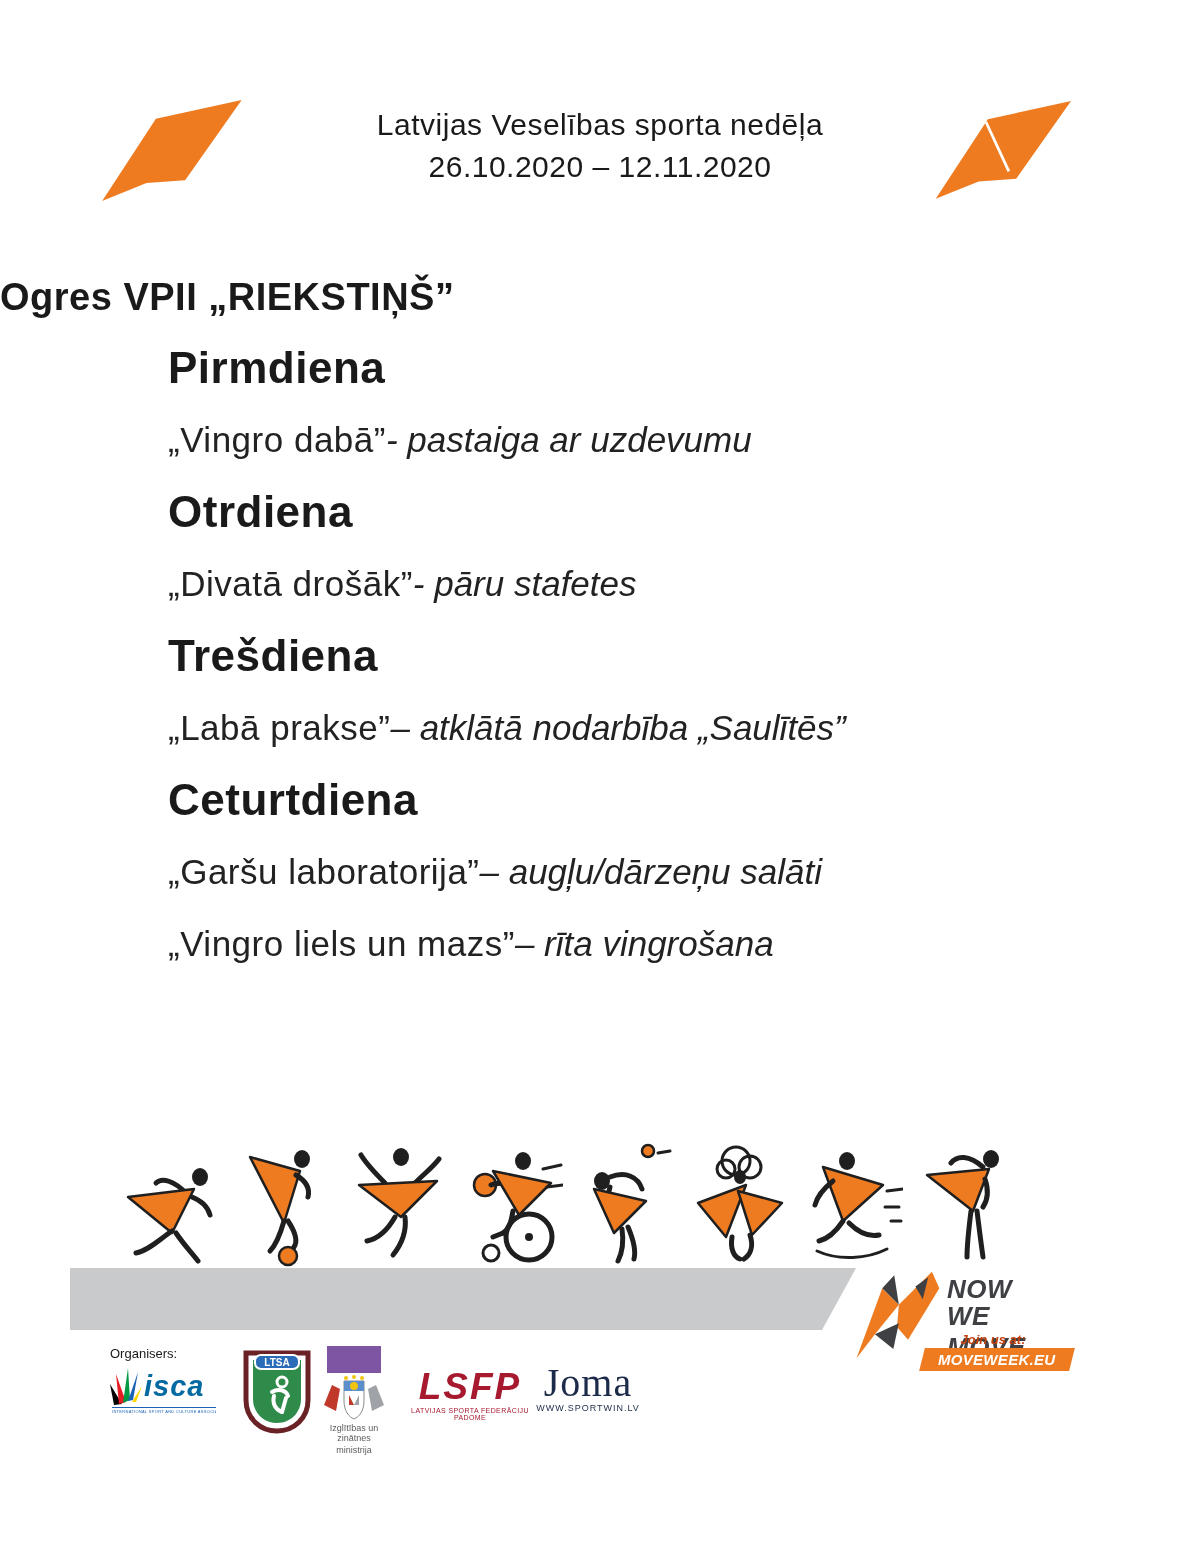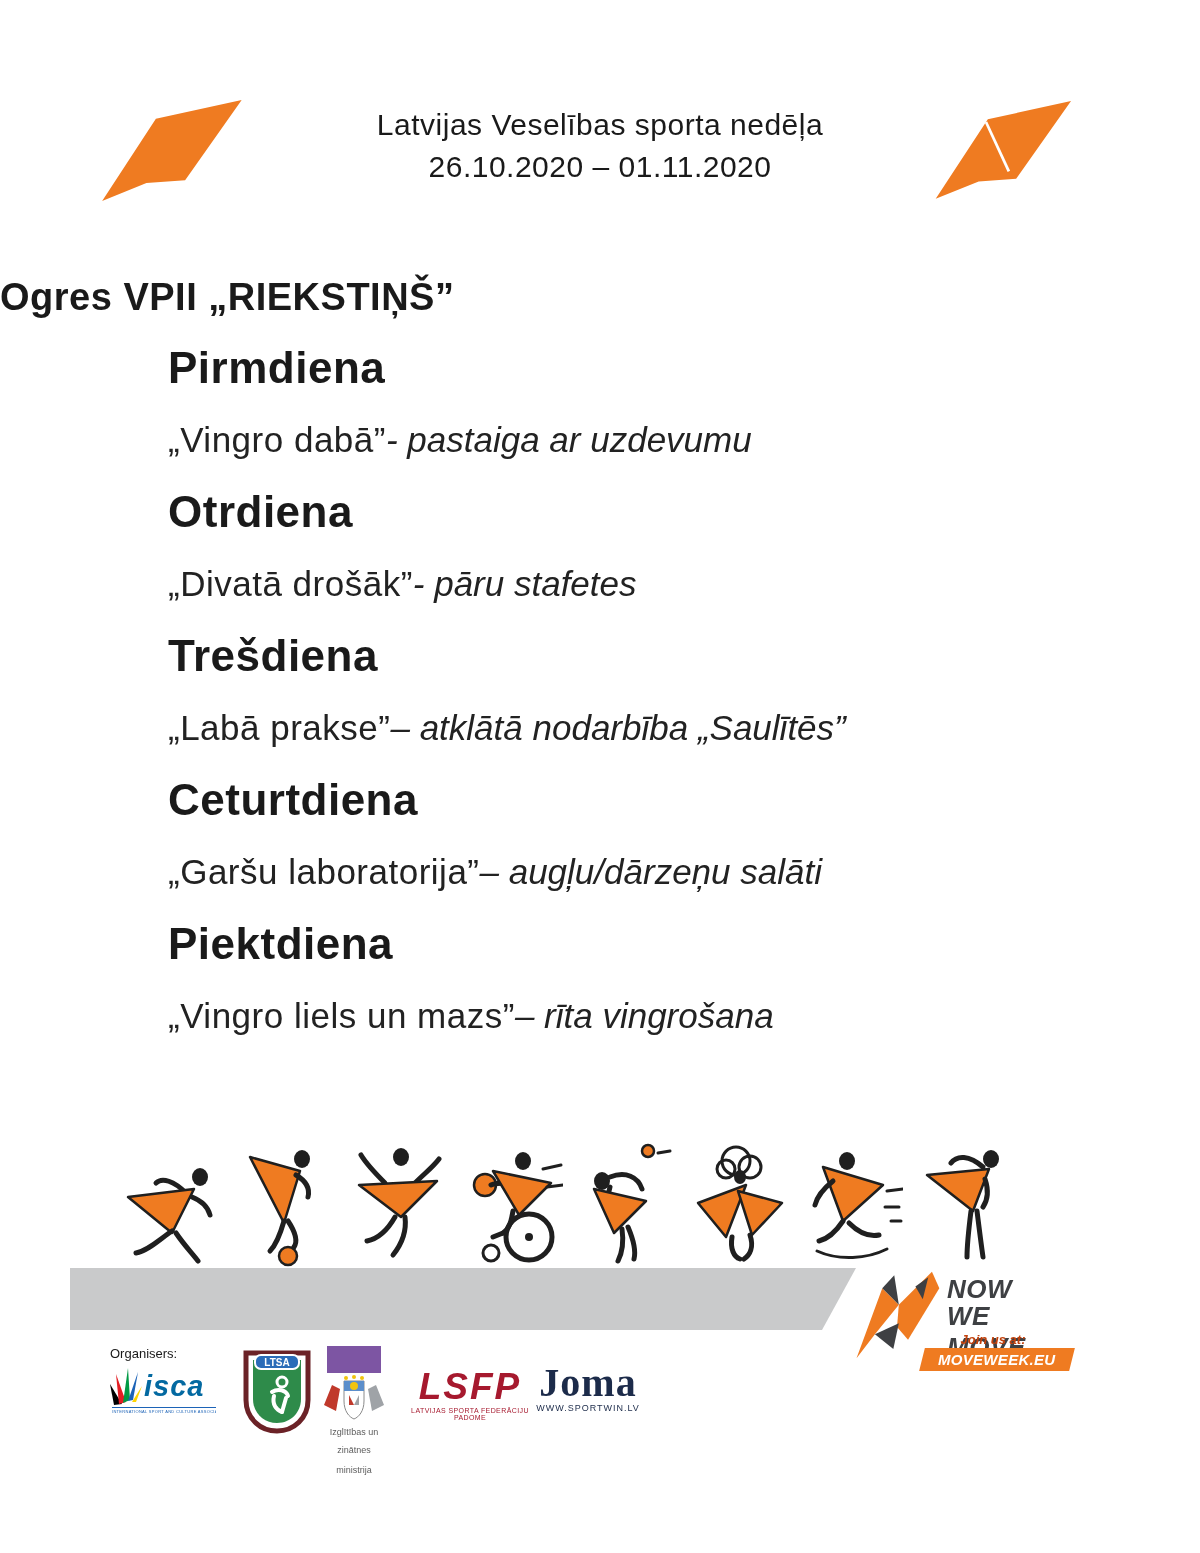--- a/index.html
+++ b/index.html
@@ -84,44 +84,44 @@
   
   .org-label { position:absolute; left:110px; top:1346px; font-size:13px; color:#1a1a1a; }
   .org-isca  { position:absolute; left:108px; top:1366px; width:115px; }
   .isca-row  { display:flex; align-items:center; }
   .isca-text { font-size:29px; font-weight:800; font-style:italic; color:#0369a1; letter-spacing:1px; margin-left:2px; }
   .isca-tag  { font-size:4px; color:#1C63B7; letter-spacing:0.3px; margin-top:1px; margin-left:4px; white-space:nowrap; overflow:hidden; width:104px; border-top:1px solid #1C63B7; padding-top:1px; }
   .org-ltsa  { position:absolute; left:242px; top:1350px; width:70px; height:84px; }
   .org-ministry { position:absolute; left:312px; top:1346px; width:84px; text-align:center; }
   .ministry-rect { width:54px; height:27px; background:#7D55A3; margin:0 auto; }
   .ministry-arms { margin:2px auto 0; display:block; }
-  .ministry-text { font-size:9px; color:#5d5d5d; line-height:18px; margin-top:2px; }
+  .ministry-text { font-size:9px; color:#5d5d5d; line-height:10px; margin-top:2px; }
   .org-lsfp { position:absolute; left:405px; top:1370px; width:130px; text-align:center; }
   .lsfp-text { font-size:37px; font-weight:900; font-style:italic; color:#A6192E; letter-spacing:2px; line-height:34px; }
   .lsfp-tag  { font-size:7px; color:#A6192E; letter-spacing:0.4px; margin-top:3px; }
   .org-joma { position:absolute; left:528px; top:1364px; width:120px; text-align:center; }
-  .joma-text { font-size:40px; font-weight:700; color:#1C2B4A; letter-spacing:1px; line-height:38px; font-family:"Liberation Serif", serif; }
+  .joma-text { font-size:40px; font-weight:400; color:#1C2B4A; letter-spacing:1px; line-height:38px; font-family:"Liberation Serif", serif; }
   .joma-tag  { font-size:9px; color:#1C2B4A; letter-spacing:1px; margin-top:1px; }
 </style>
 </head>
 <body>
 
 <div class="page">
 
   <svg class="corner-flag flag-left" viewBox="0 0 175 135">
     <polygon points="163,15 72,35 15,122 62,103 103,100" fill="#EF7B21"></polygon>
   </svg>
   <svg class="corner-flag flag-right" viewBox="0 0 175 135">
     <polygon points="163,15 72,35 15,122 62,103 103,100" fill="#EF7B21"></polygon>
     <line x1="70" y1="38" x2="95" y2="92" stroke="#ffffff" stroke-width="3"></line>
   </svg>
 
   <div class="header-text">
     <div>Latvijas Veselības sporta nedēļa</div>
-    <div>26.10.2020 – 01.11.2020</div>
+    <div>26.10.2020 – 12.11.2020</div>
   </div>
 
   <div class="subtitle">Ogres VPII „RIEKSTIŅŠ”</div>
 
   <div class="schedule">
     <div class="day">Pirmdiena</div>
     <div class="activity">
       <span class="act-name">„Vingro dabā”</span><span class="act-desc">- pastaiga ar uzdevumu</span>
     </div>
     <div class="day">Otrdiena</div>
@@ -129,21 +129,20 @@
       <span class="act-name">„Divatā drošāk”</span><span class="act-desc">- pāru stafetes</span>
     </div>
     <div class="day">Trešdiena</div>
     <div class="activity">
       <span class="act-name">„Labā prakse”</span><span class="act-desc">– atklātā nodarbība „Saulītēs”</span>
     </div>
     <div class="day">Ceturtdiena</div>
     <div class="activity">
       <span class="act-name">„Garšu laboratorija”</span><span class="act-desc">–  augļu/dārzeņu salāti</span>
     </div>
-    <div class="day">Piektdiena</div>
     <div class="activity">
       <span class="act-name">„Vingro liels un mazs”</span><span class="act-desc">– rīta vingrošana</span>
     </div>
   </div>
 
   <div class="figures">
     <svg class="figure" viewBox="0 0 100 126">
       <ellipse class="headf" cx="78" cy="36" rx="8" ry="9"></ellipse>
       <path class="stick" d="M64,52 C52,40 40,36 34,42"></path>
       <path class="stick" d="M70,56 C80,60 86,66 88,74"></path>

